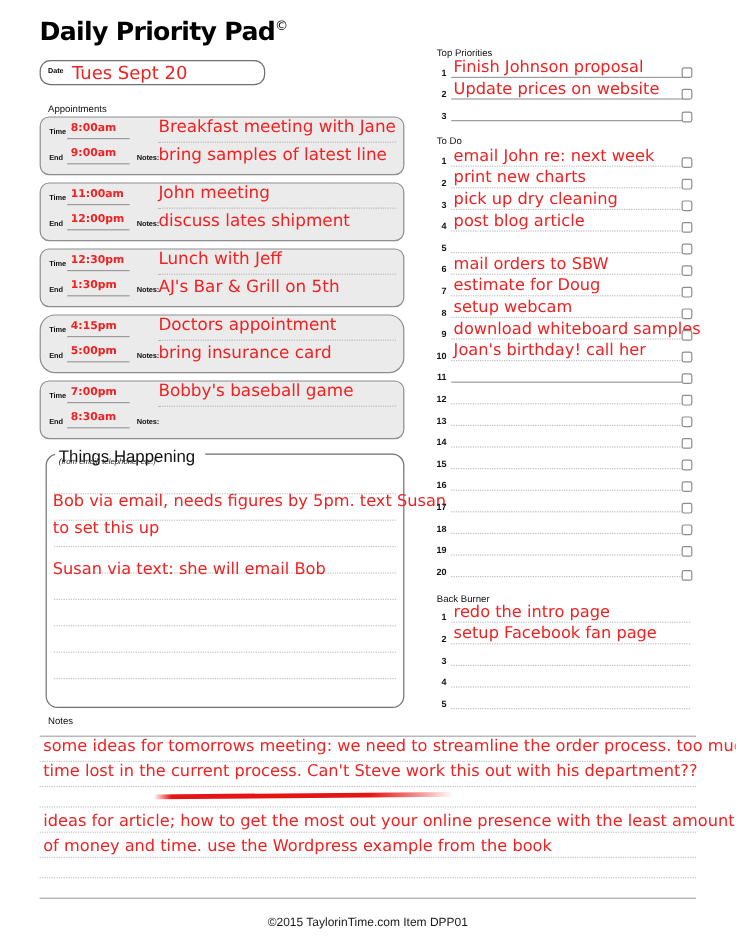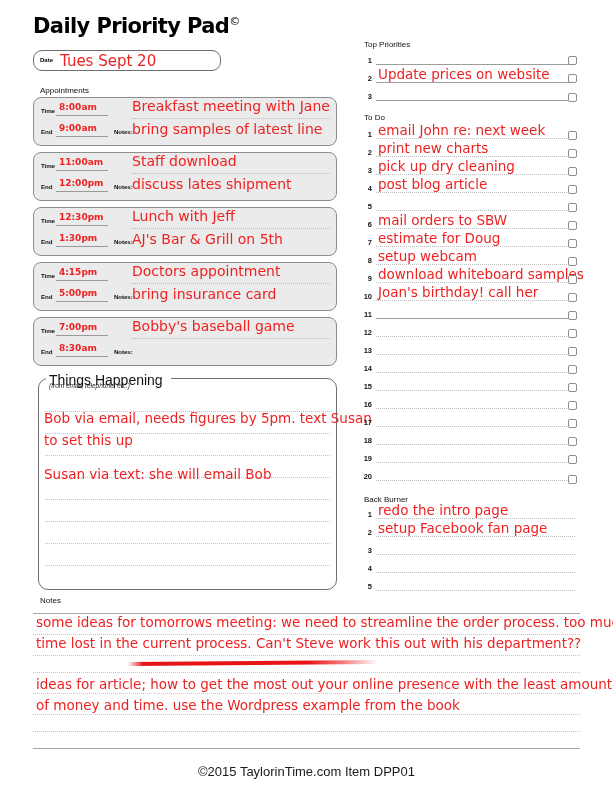--- a/index.html
+++ b/index.html
@@ -285,21 +285,21 @@
     border-radius: 2px;
     transform: rotate(-0.5deg);
   }
 
   .footer {
     position: absolute;
     left: 0;
     top: 764px;
     width: 613px;
     text-align: center;
-    font-size: 13px;
+    font-size: 10px;
     color: #1a1a1a;
     font-family: "Liberation Sans", sans-serif;
   }
 </style>
 </head>
 <body>
 
 <div class="page">
 
   <div class="title"><span>Daily Priority Pad</span><span class="cmark">©</span></div>
@@ -326,38 +326,38 @@
 
   <div class="appt" style="top:152px;">
     <span class="lbl time">Time</span>
     <span class="lbl end">End</span>
     <span class="lbl notes">Notes:</span>
     <span class="uline a"></span>
     <span class="uline b"></span>
     <span class="tval">11:00am</span>
     <span class="eval">12:00pm</span>
     <span class="dotline"></span>
-    <span class="title-txt">Staff download</span>
+    <span class="title-txt">John meeting</span>
     <span class="notes-txt">discuss lates shipment</span>
   </div>
 
   <div class="appt" style="top:207px;">
     <span class="lbl time">Time</span>
     <span class="lbl end">End</span>
     <span class="lbl notes">Notes:</span>
     <span class="uline a"></span>
     <span class="uline b"></span>
     <span class="tval">12:30pm</span>
     <span class="eval">1:30pm</span>
     <span class="dotline"></span>
     <span class="title-txt">Lunch with Jeff</span>
     <span class="notes-txt">AJ's Bar &amp; Grill on 5th</span>
   </div>
 
-  <div class="appt" style="top:262px;">
+  <div class="appt" style="top:262px;border-radius:13px;">
     <span class="lbl time">Time</span>
     <span class="lbl end">End</span>
     <span class="lbl notes">Notes:</span>
     <span class="uline a"></span>
     <span class="uline b"></span>
     <span class="tval">4:15pm</span>
     <span class="eval">5:00pm</span>
     <span class="dotline"></span>
     <span class="title-txt">Doctors appointment</span>
     <span class="notes-txt">bring insurance card</span>
@@ -391,20 +391,21 @@
   <div class="th-line" style="top:499px;"></div>
   <div class="th-line" style="top:521px;"></div>
   <div class="th-line" style="top:543px;"></div>
   <div class="th-line" style="top:565px;"></div>
 
   <div class="sect-label" style="left:364px; top:40px;">Top Priorities</div>
 
   <div class="rc-row" style="top:50px;">
     <span class="rc-num">1</span>
     <span class="rc-line solid"></span>
+    <span class="rc-text">Finish Johnson proposal</span>
   </div>
   <div class="rc-check" style="left:568px; top:56px;"></div>
 
   <div class="rc-row" style="top:68px;">
     <span class="rc-num">2</span>
     <span class="rc-line solid"></span>
     <span class="rc-text">Update prices on website</span>
   </div>
   <div class="rc-check" style="left:568px; top:74px;"></div>
 

